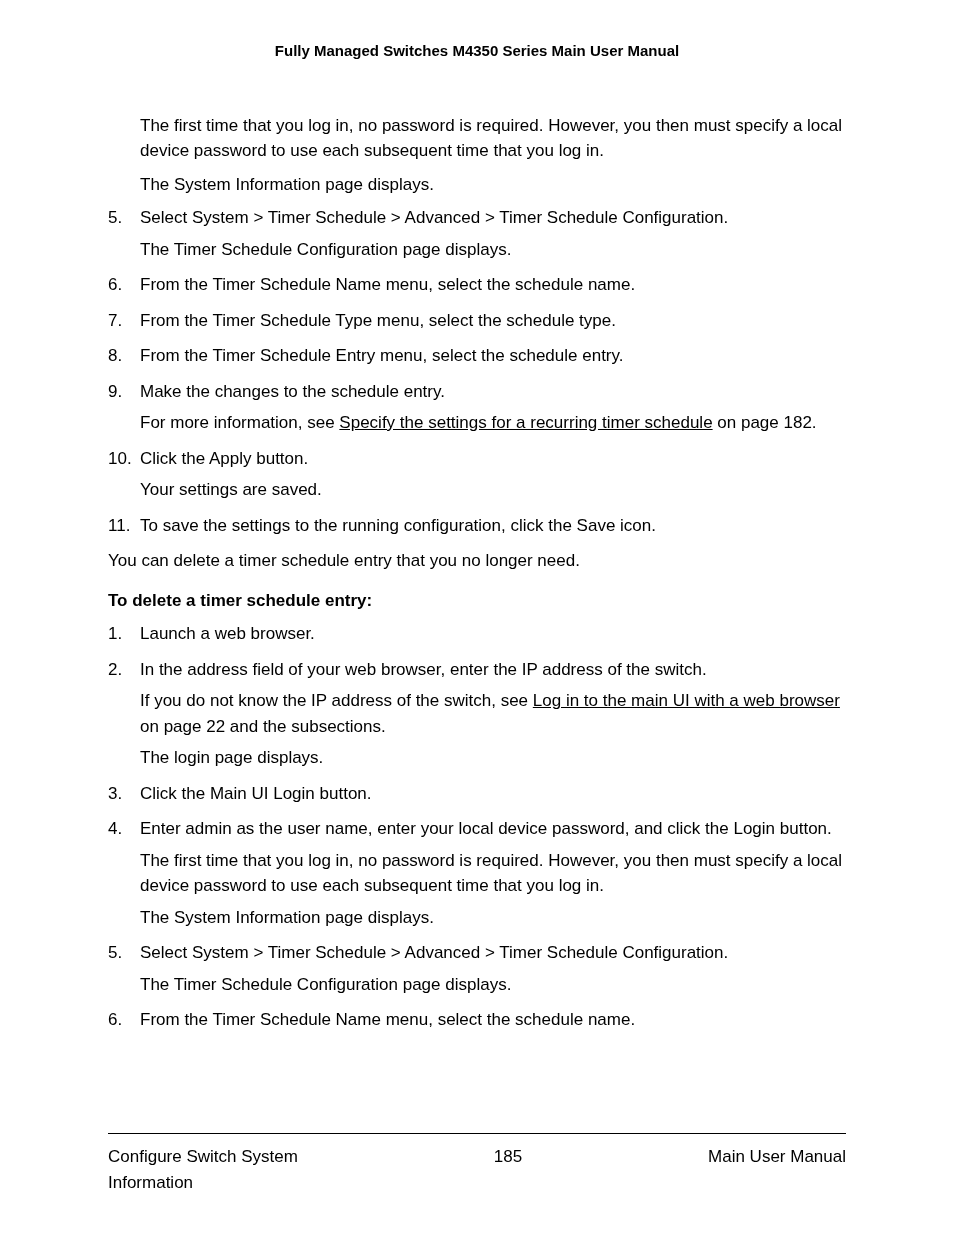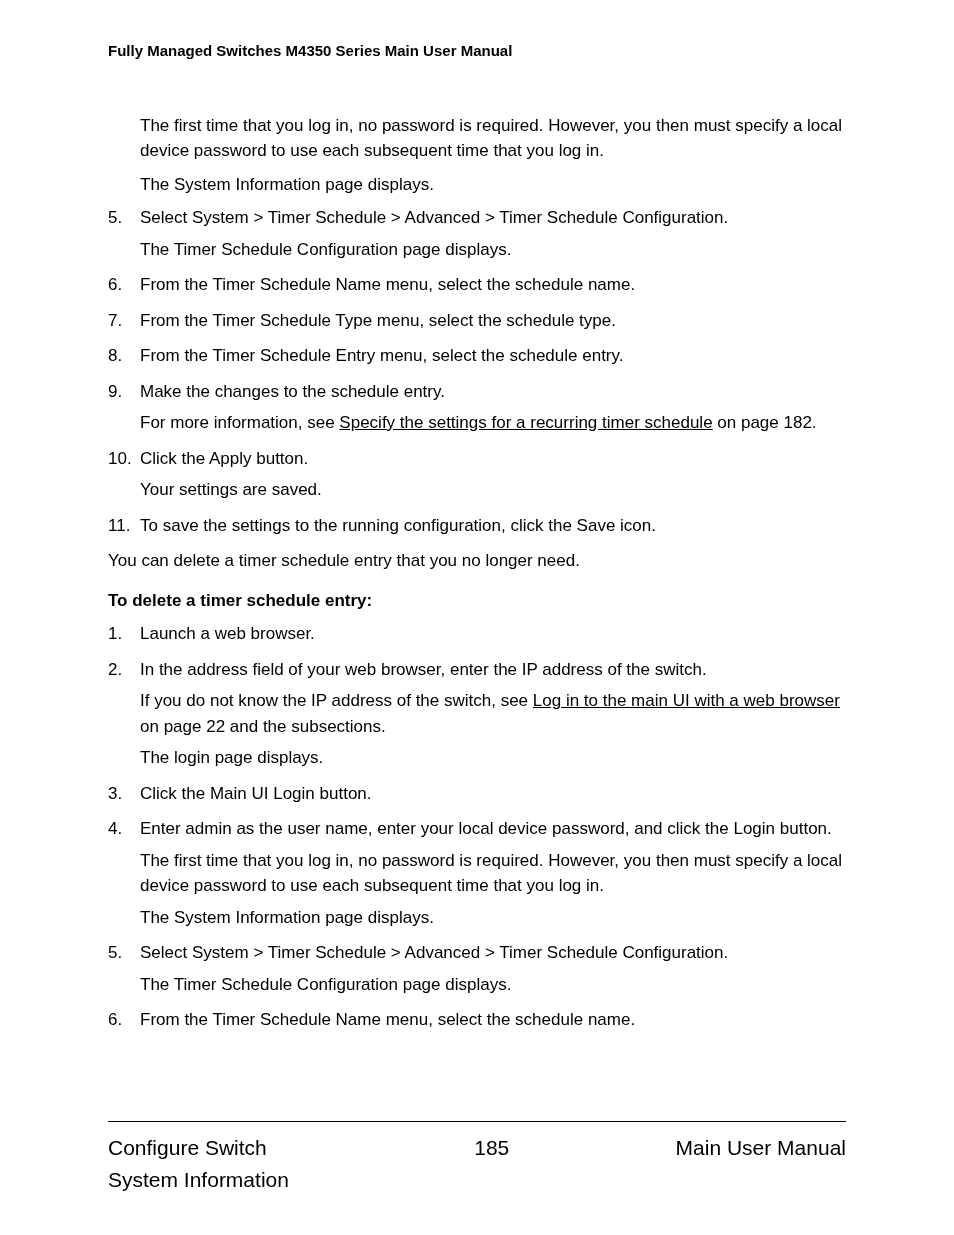--- a/index.html
+++ b/index.html
@@ -10,20 +10,21 @@
     width: 954px;
     height: 1235px;
     position: relative;
     font-size: 17px;
     line-height: 1.5;
   }
   .page {
     padding: 40px 108px 0 108px;
   }
   .header-title {
+    text-align: center;
     font-weight: bold;
     font-size: 15px;
     margin-bottom: 50px;
     font-family: Arial, Helvetica, sans-serif;
   }
   .indent-block {
     padding-left: 32px;
   }
   .step-para {
     margin-bottom: 8px;
@@ -63,21 +64,21 @@
     margin-bottom: 8px;
     font-family: Liberation Sans, sans-serif;
   }
   .footer {
     position: absolute;
     bottom: 40px;
     left: 108px;
     right: 108px;
     border-top: 1px solid #000;
     padding-top: 10px;
-    font-size: 21px;
+    font-size: 17px;
     display: flex;
     justify-content: space-between;
     font-family: Arial, Helvetica, sans-serif;
   }
   .footer .left { max-width: 200px; }
   .footer .center { text-align: center; }
   .footer .right { text-align: right; }
   .sans { font-family: Arial, Helvetica, sans-serif; }
 </style>
 </head>

